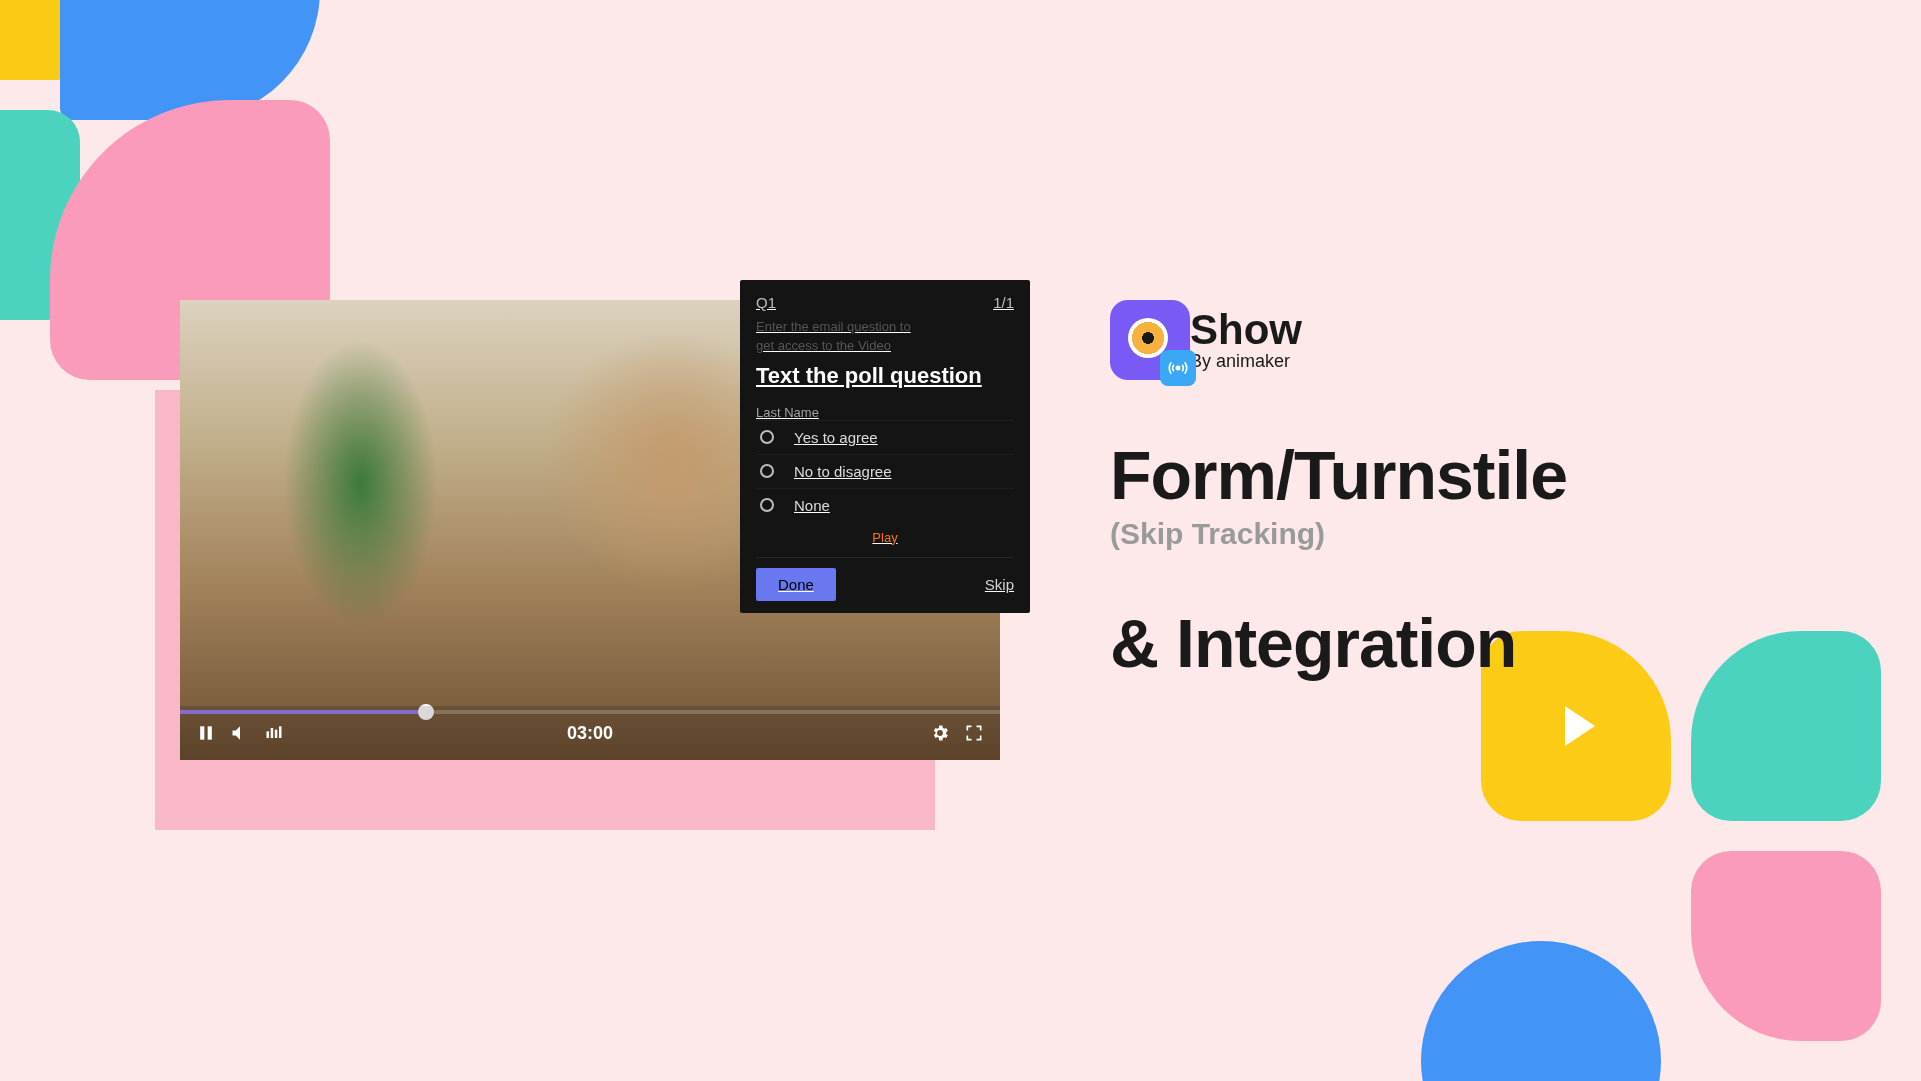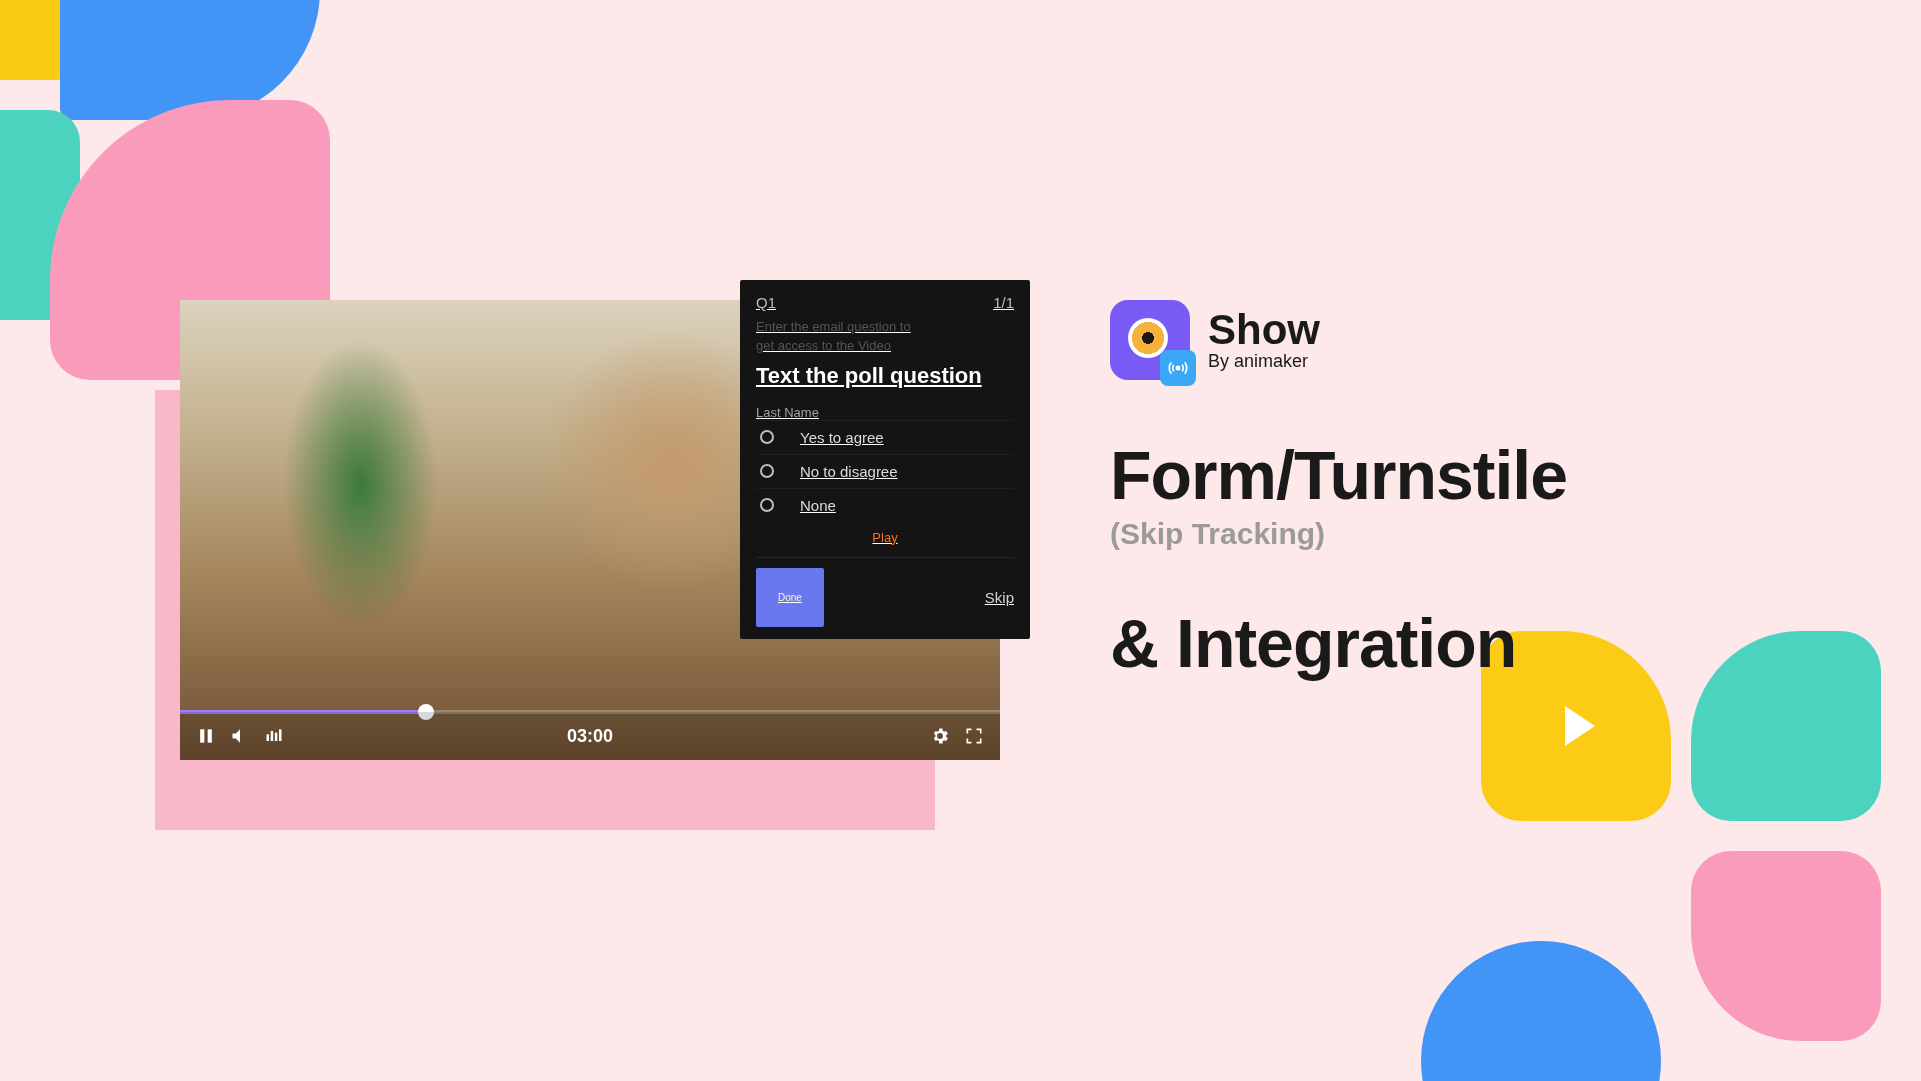--- a/index.html
+++ b/index.html
@@ -123,21 +123,21 @@
 .player-progress-thumb {
   position: absolute;
   right: -8px; top: -6px;
   width: 16px; height: 16px;
   background: #fff;
   border-radius: 50%;
 }
 .player-controls {
   position: absolute;
   left: 0; right: 0; bottom: 0;
-  height: 48px;
+  height: 54px;
   background: rgba(0,0,0,0.15);
   display: flex;
   align-items: center;
   padding: 0 16px;
   gap: 14px;
   color: #fff;
 }
 .player-controls .spacer { flex: 1; }
 .player-time {
   font-size: 18px;
@@ -177,21 +177,21 @@
   line-height: 1.35;
   margin-bottom: 14px;
 }
 .poll-faded {
   font-size: 13px;
   color: #a3a3a3;
 }
 .poll-option {
   display: flex;
   align-items: center;
-  gap: 26px;
+  gap: 20px;
   padding: 8px 4px;
   font-size: 15px;
   color: #dcdcdc;
   border-top: 1px solid rgba(255,255,255,0.05);
 }
 .poll-option:first-of-type { border-top: none; }
 .radio {
   width: 14px; height: 14px;
   border: 2px solid #bdbdbd;
   border-radius: 50%;
@@ -205,41 +205,40 @@
 }
 .poll-footer {
   display: flex;
   justify-content: space-between;
   align-items: center;
   border-top: 1px solid rgba(255,255,255,0.08);
   padding-top: 10px;
 }
 .btn-done {
   background: #6a78f0;
-  color: #fef9c3;
+  color: #000000;
   border: none;
-  padding: 24px 22px;
-  font-size: 10px;
+  padding: 8px 22px;
+  font-size: 15px;
   border-radius: 2px;
   cursor: pointer;
 }
 .btn-skip {
   color: #d5d5d5;
   font-size: 15px;
   cursor: pointer;
   margin-left: 8px;
 }
 
 
 .brand {
   position: absolute;
   top: 300px; left: 1110px;
   display: flex;
   align-items: center;
-  gap: 18px;
 }
 .brand-logo {
   width: 80px; height: 80px;
   background: #7a5af5;
   border-radius: 18px;
   position: relative;
 }
 .brand-logo::before {
   content: '';
   position: absolute;

